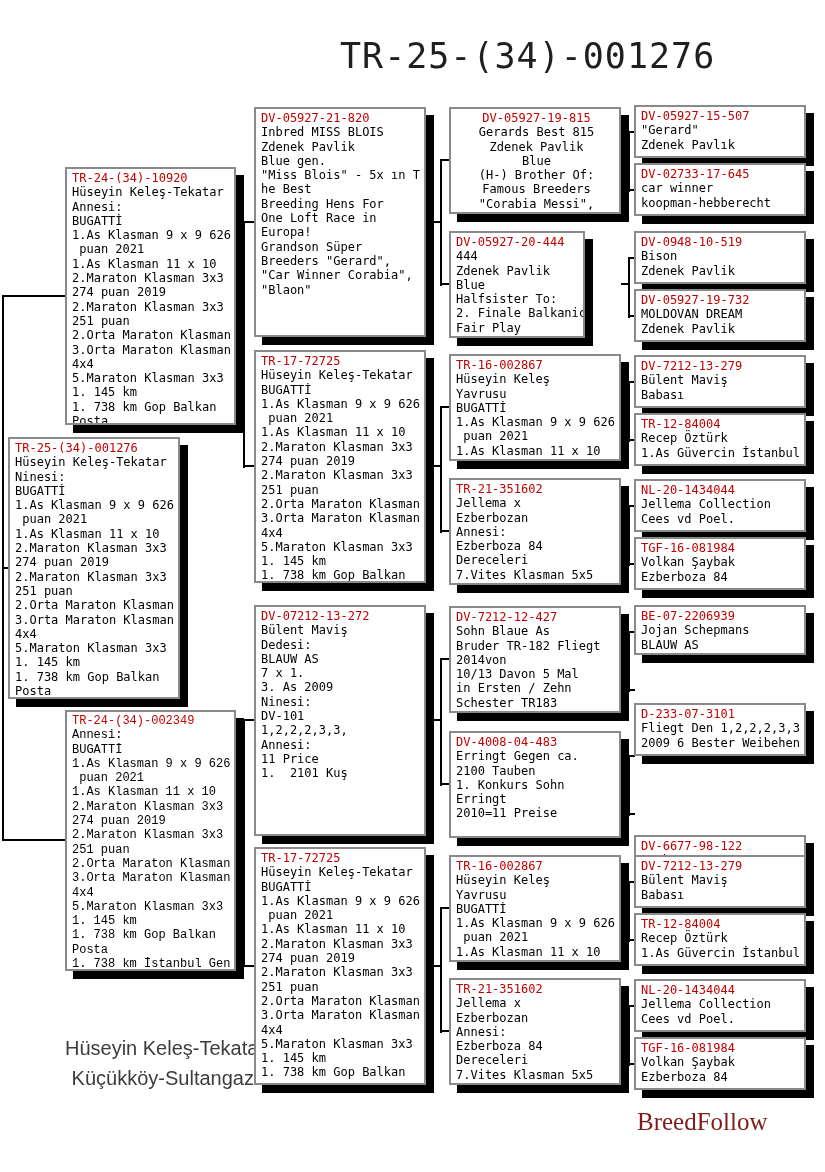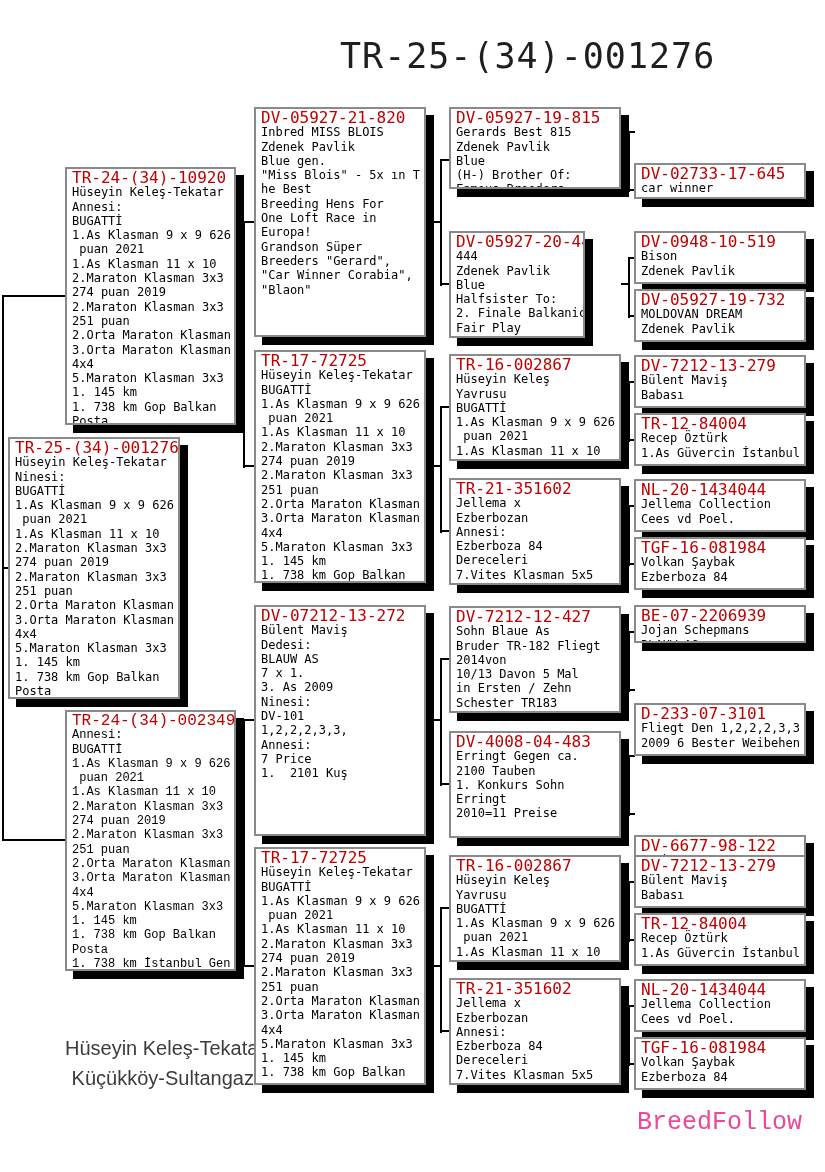--- a/index.html
+++ b/index.html
@@ -23,21 +23,21 @@
     position:absolute;
     background:#ffffff;
     border:2px solid #8a8a8a;
     box-shadow:8px 8px 0 0 var(--shadow,#000);
     box-sizing:border-box;
     padding:2px 2px 0 5px;
     overflow:hidden;
     z-index:2;
   }
   .pbox .ring{
-    font-size:16px;
+    font-size:12px;
     line-height:14.3px;
     color:var(--ring,#c00000);
     white-space:pre;
   }
   .pbox .bl{
     font-size:12px;
     line-height:14.3px;
     color:#000000;
     white-space:pre;
   }
@@ -51,23 +51,23 @@
     left:30px;top:1033px;width:270px;
     text-align:center;
     font-family:"Liberation Sans","DejaVu Sans",sans-serif;
     font-size:20px;
     line-height:30px;
     color:#3c3c3c;
   }
   .brand{
     position:absolute;
     left:637px;top:1108px;
-    font-family:Liberation Mono, monospace;
+    font-family:Liberation Serif, serif;
     font-size:25px;
-    color:#ec4899;
+    color:#7f1d1d;
   }
 </style>
 </head>
 <body>
 
 <div id="canvas">
 
   <div class="page-title">TR-25-(34)-001276</div>
 
   <div class="pbox" style="left:8px;top:437px;width:172px;height:262px;">
@@ -169,21 +169,21 @@
       <div class="ring">DV-07212-13-272</div>
       <div class="bl">Bülent Maviş</div>
       <div class="bl">Dedesi:</div>
       <div class="bl">BLAUW AS</div>
       <div class="bl">7 x 1.</div>
       <div class="bl">3. As 2009</div>
       <div class="bl">Ninesi:</div>
       <div class="bl">DV-101</div>
       <div class="bl">1,2,2,2,3,3,</div>
       <div class="bl">Annesi:</div>
-      <div class="bl">7 Price</div>
+      <div class="bl">11 Price</div>
       <div class="bl">1.  2101 Kuş</div>
     </div>
   <div class="pbox" style="left:254px;top:847px;width:172px;height:238px;">
       <div class="ring">TR-17-72725</div>
       <div class="bl">Hüseyin Keleş-Tekatar</div>
       <div class="bl">BUGATTİ</div>
       <div class="bl">1.As Klasman 9 x 9 626</div>
       <div class="bl"> puan 2021</div>
       <div class="bl">1.As Klasman 11 x 10</div>
       <div class="bl">2.Maraton Klasman 3x3</div>
@@ -191,21 +191,21 @@
       <div class="bl">2.Maraton Klasman 3x3</div>
       <div class="bl">251 puan</div>
       <div class="bl">2.Orta Maraton Klasman</div>
       <div class="bl">3.Orta Maraton Klasman</div>
       <div class="bl">4x4</div>
       <div class="bl">5.Maraton Klasman 3x3</div>
       <div class="bl">1. 145 km</div>
       <div class="bl">1. 738 km Gop Balkan</div>
     </div>
 
-  <div class="pbox" style="left:449px;top:107px;width:172px;height:82px;">
+  <div class="pbox" style="left:449px;top:107px;width:172px;height:107px;text-align:center;">
       <div class="ring">DV-05927-19-815</div>
       <div class="bl">Gerards Best 815</div>
       <div class="bl">Zdenek Pavlik</div>
       <div class="bl">Blue</div>
       <div class="bl">(H-) Brother Of:</div>
       <div class="bl">Famous Breeders</div>
       <div class="bl">"Corabia Messi",</div>
     </div>
   <div class="pbox" style="left:449px;top:231px;width:136px;height:107px;">
       <div class="ring">DV-05927-20-444</div>
@@ -263,21 +263,26 @@
   <div class="pbox" style="left:449px;top:978px;width:172px;height:107px;">
       <div class="ring">TR-21-351602</div>
       <div class="bl">Jellema x</div>
       <div class="bl">Ezberbozan</div>
       <div class="bl">Annesi:</div>
       <div class="bl">Ezberboza 84</div>
       <div class="bl">Dereceleri</div>
       <div class="bl">7.Vites Klasman 5x5</div>
     </div>
 
-  <div class="pbox" style="left:634px;top:163px;width:172px;height:36px;">
+  <div class="pbox" style="left:634px;top:105px;width:172px;height:53px;">
+      <div class="ring">DV-05927-15-507</div>
+      <div class="bl">"Gerard"</div>
+      <div class="bl">Zdenek Pavlık</div>
+    </div>
+  <div class="pbox" style="left:634px;top:163px;width:172px;height:53px;">
       <div class="ring">DV-02733-17-645</div>
       <div class="bl">car winner</div>
       <div class="bl">koopman-hebberecht</div>
     </div>
   <div class="pbox" style="left:634px;top:231px;width:172px;height:53px;">
       <div class="ring">DV-0948-10-519</div>
       <div class="bl">Bison</div>
       <div class="bl">Zdenek Pavlik</div>
     </div>
   <div class="pbox" style="left:634px;top:289px;width:172px;height:53px;">
@@ -298,21 +303,21 @@
   <div class="pbox" style="left:634px;top:479px;width:172px;height:53px;">
       <div class="ring">NL-20-1434044</div>
       <div class="bl">Jellema Collection</div>
       <div class="bl">Cees vd Poel.</div>
     </div>
   <div class="pbox" style="left:634px;top:537px;width:172px;height:53px;">
       <div class="ring">TGF-16-081984</div>
       <div class="bl">Volkan Şaybak</div>
       <div class="bl">Ezberboza 84</div>
     </div>
-  <div class="pbox" style="left:634px;top:605px;width:172px;height:38px;">
+  <div class="pbox" style="left:634px;top:605px;width:172px;height:50px;">
       <div class="ring">BE-07-2206939</div>
       <div class="bl">Jojan Schepmans</div>
       <div class="bl">BLAUW AS</div>
     </div>
   <div class="pbox" style="left:634px;top:663px;width:172px;height:53px;margin-top:40px;">
       <div class="ring">D-233-07-3101</div>
       <div class="bl">Fliegt Den 1,2,2,2,3,3</div>
       <div class="bl">2009 6 Bester Weibehen</div>
     </div>
   <div class="pbox" style="left:634px;top:787px;width:172px;height:53px;margin-top:48px;">

